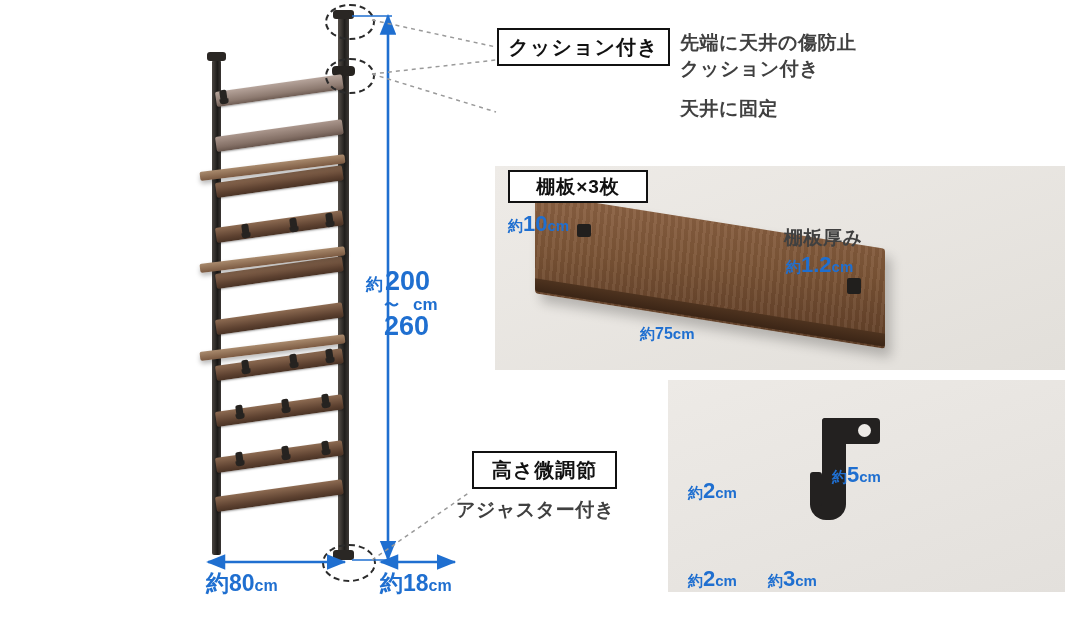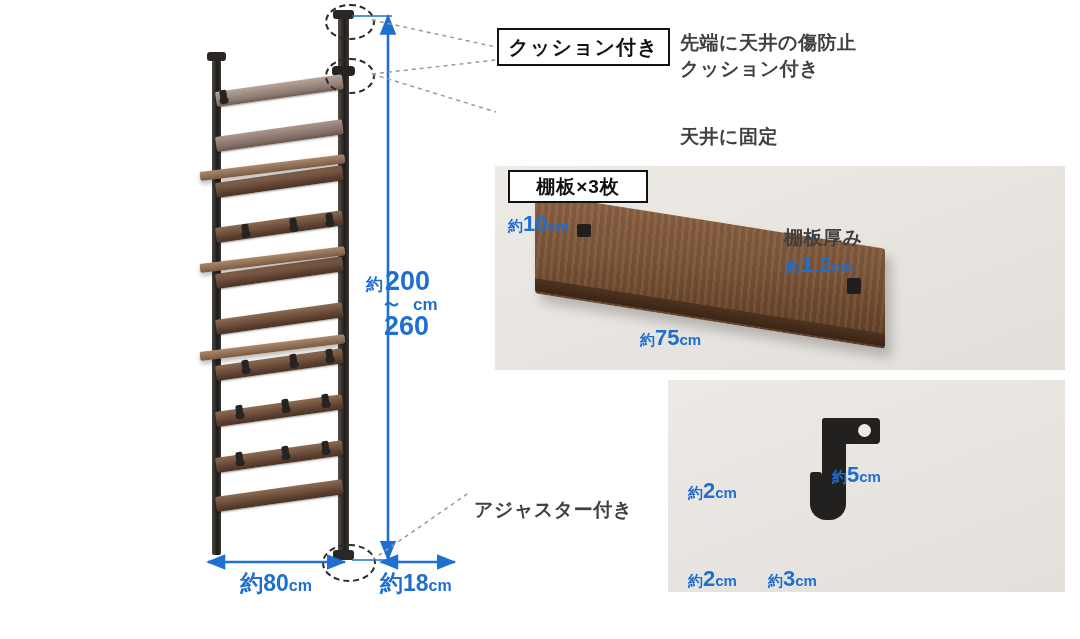--- a/index.html
+++ b/index.html
@@ -208,60 +208,63 @@
     </div>
     <div style="display:flex;align-items:baseline;margin-left:18px;">
       <span class="dim-text" style="font-size:15px;">〜</span>
       <span class="dim-text dim-cm" style="font-size:17px;margin-left:14px;">cm</span>
     </div>
     <div style="display:flex;align-items:baseline;margin-left:18px;">
       <span class="dim-text" style="font-size:27px;">260</span>
     </div>
   </div>
 
-  <div class="abs" style="left:206px;top:568px;width:140px;text-align:center;">
+  <div class="abs" style="left:206px;top:568px;width:140px;">
     <span class="dim-text" style="font-size:23px;">約80</span><span class="dim-text dim-cm" style="font-size:16px;">cm</span>
   </div>
 
   <div class="abs" style="left:380px;top:568px;width:110px;text-align:left;">
     <span class="dim-text" style="font-size:23px;">約18</span><span class="dim-text dim-cm" style="font-size:16px;">cm</span>
   </div>
 
   <div class="abs label-box" style="left:497px;top:28px;width:173px;height:38px;font-size:20px;">
     <span>クッション付き</span>
   </div>
   <div class="abs" style="left:680px;top:30px;width:300px;line-height:1.38;">
     <div class="plain-text" style="font-size:19px;">先端に天井の傷防止</div>
     <div class="plain-text" style="font-size:19px;">クッション付き</div>
   </div>
 
   <div class="abs" style="left:680px;top:96px;width:320px;line-height:1.38;">
-    <div class="plain-text" style="font-size:19px;margin-top:28px;">天井に固定</div>
-  </div>
-
-  <div class="abs" style="left:474px;top:497px;width:260px;">
+    <div class="plain-text" style="font-size:19px;">天井に固定</div>
+  </div>
+
+  <div class="abs label-box" style="left:472px;top:451px;width:145px;height:38px;font-size:20px;">
+    <span>高さ微調節</span>
+  </div>
+  <div class="abs" style="left:456px;top:497px;width:260px;">
     <div class="plain-text" style="font-size:19px;">アジャスター付き</div>
   </div>
 
   <div class="photo-panel panel-shelf">
     <div class="shelf-img"></div>
     <div class="shelf-edge"></div>
     <div class="shelf-bracket" style="left:82px;top:58px;width:14px;height:13px;"></div>
     <div class="shelf-bracket" style="left:352px;top:112px;width:14px;height:16px;"></div>
   </div>
   <div class="abs label-box" style="left:508px;top:170px;width:140px;height:33px;font-size:19px;">
     <span>棚板×3枚</span>
   </div>
 
   <div class="abs" style="left:508px;top:211px;">
     <span class="dim-text dim-cm" style="font-size:15px;">約</span><span class="dim-text" style="font-size:22px;">10</span><span class="dim-text dim-cm" style="font-size:15px;">cm</span>
   </div>
 
   <div class="abs" style="left:640px;top:325px;">
-    <span class="dim-text dim-cm" style="font-size:15px;">約</span><span class="dim-text" style="font-size:22px;">75</span><span class="dim-text dim-cm" style="font-size:15px;">cm</span>
+    <span class="dim-text dim-cm" style="font-size:15px;">約</span><span class="dim-text" style="font-size:16px;">75</span><span class="dim-text dim-cm" style="font-size:15px;">cm</span>
   </div>
 
   <div class="abs plain-text" style="left:784px;top:225px;font-size:19px;">棚板厚み</div>
   <div class="abs" style="left:786px;top:252px;">
     <span class="dim-text dim-cm" style="font-size:15px;">約</span><span class="dim-text" style="font-size:22px;">1.2</span><span class="dim-text dim-cm" style="font-size:15px;">cm</span>
   </div>
 
   <div class="photo-panel panel-hook">
     <div class="hook-img">
       <div class="hook-body" style="left:14px;top:0px;width:58px;height:26px;border-radius:4px;"></div>

